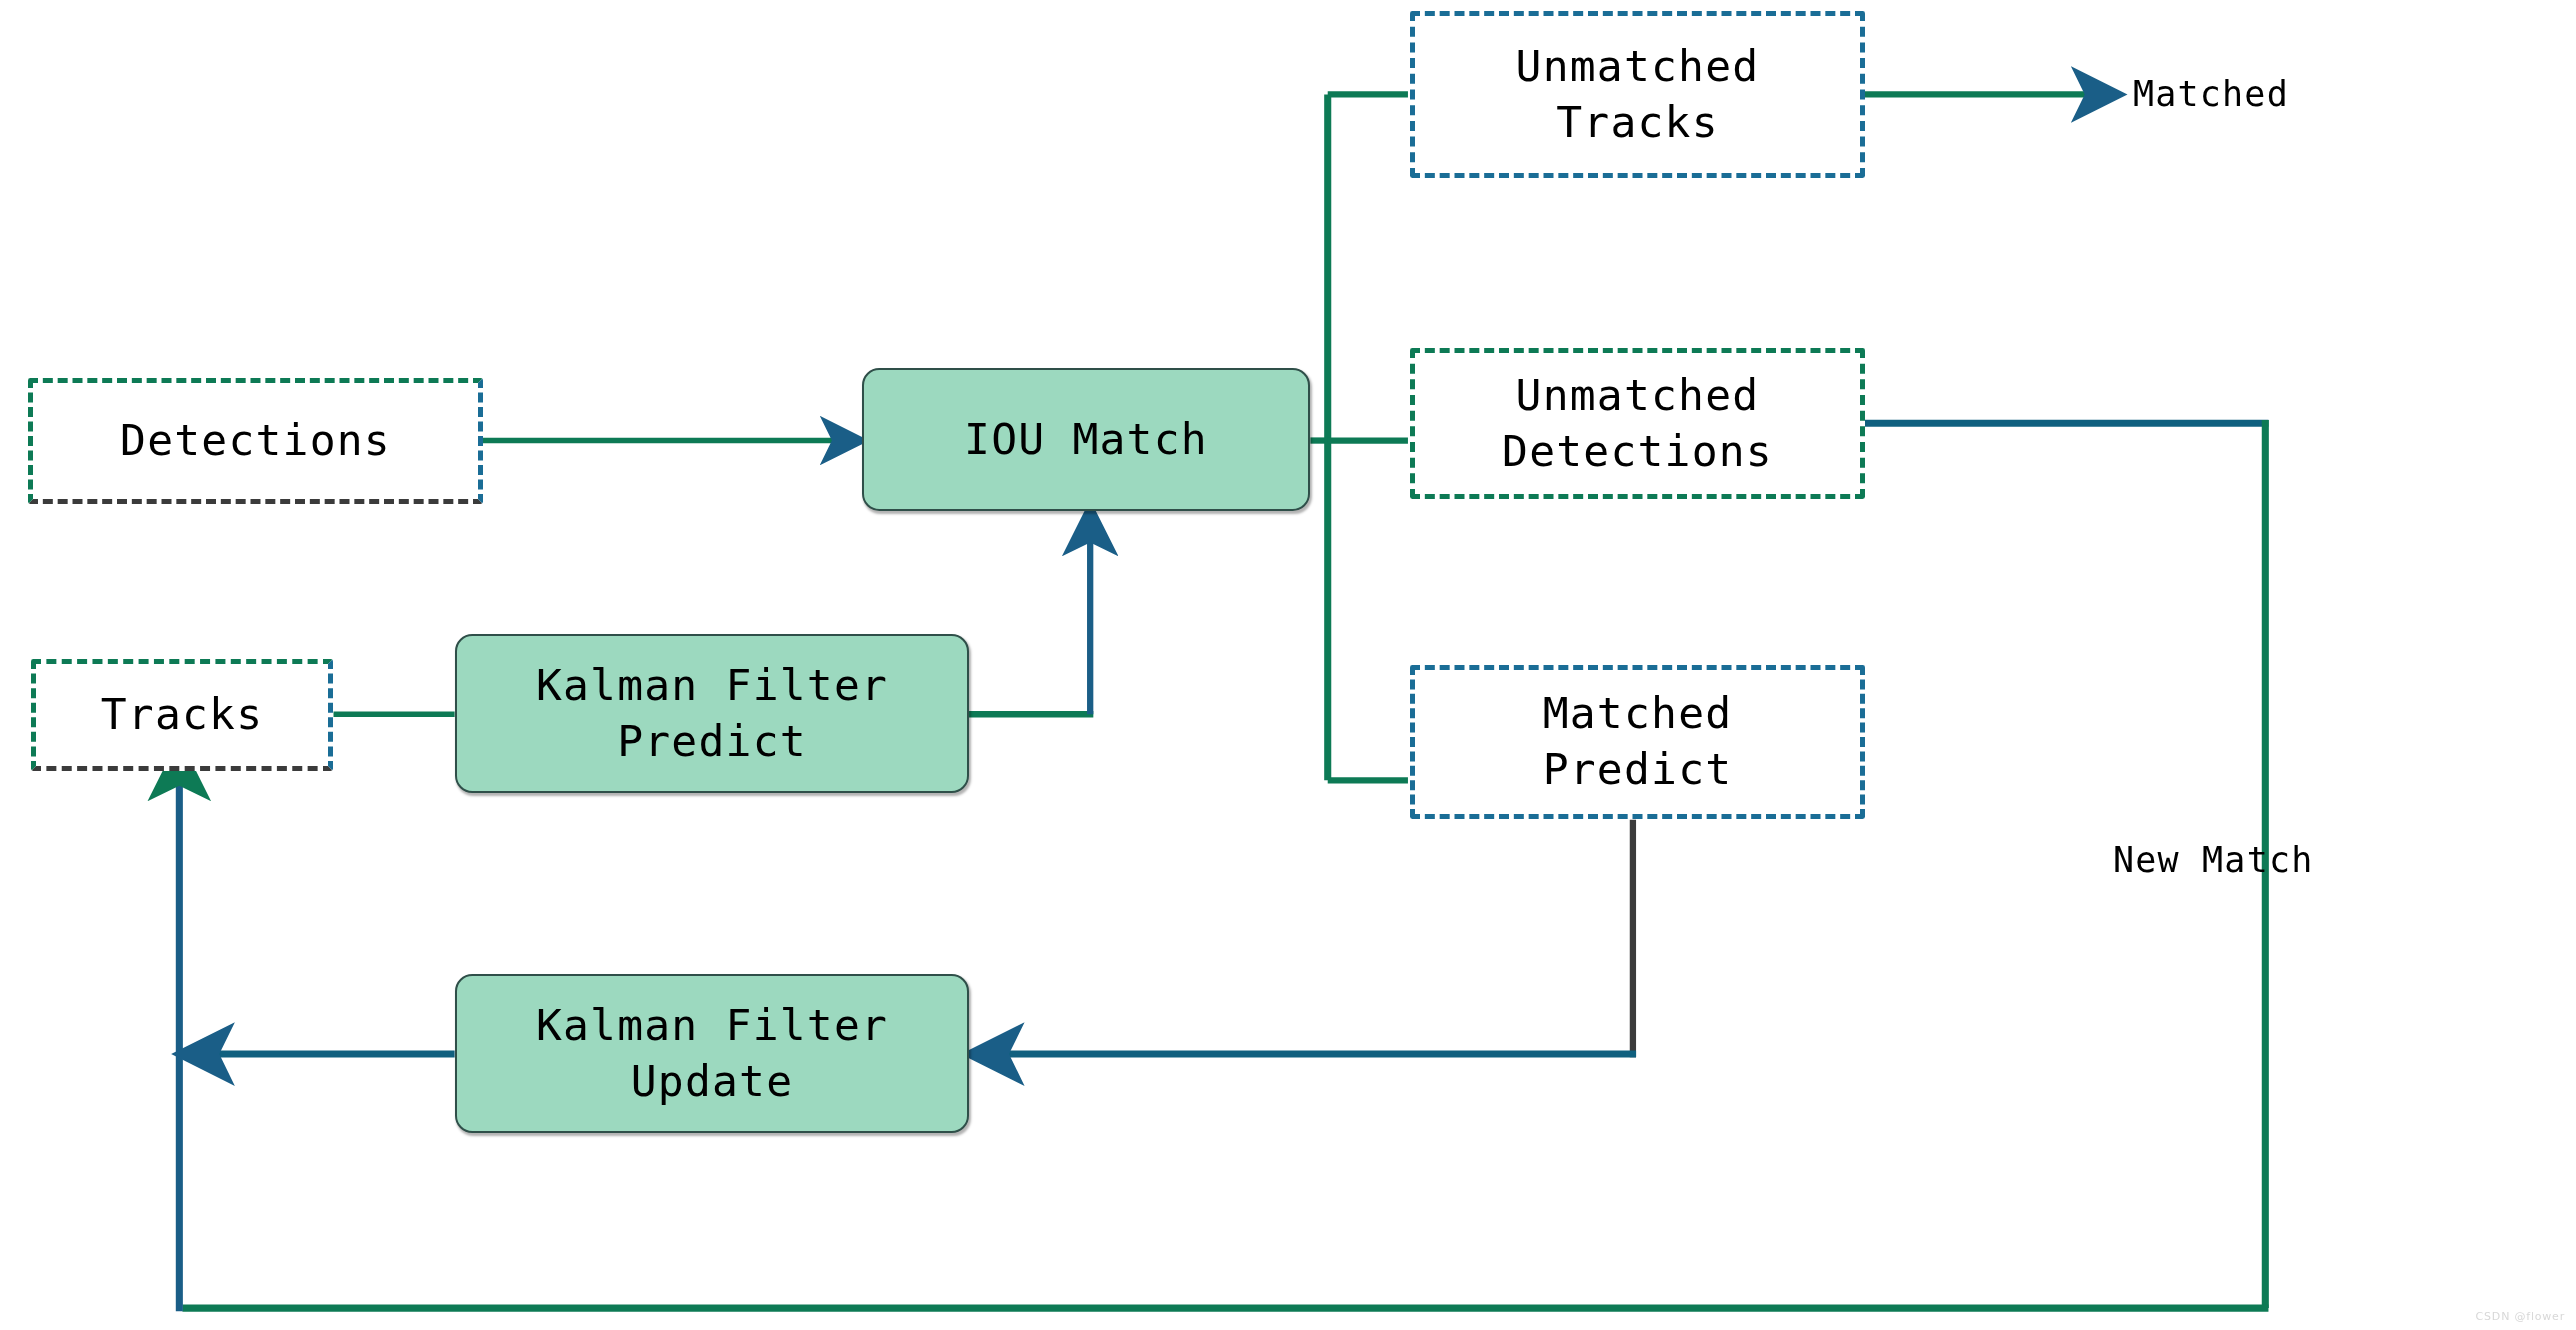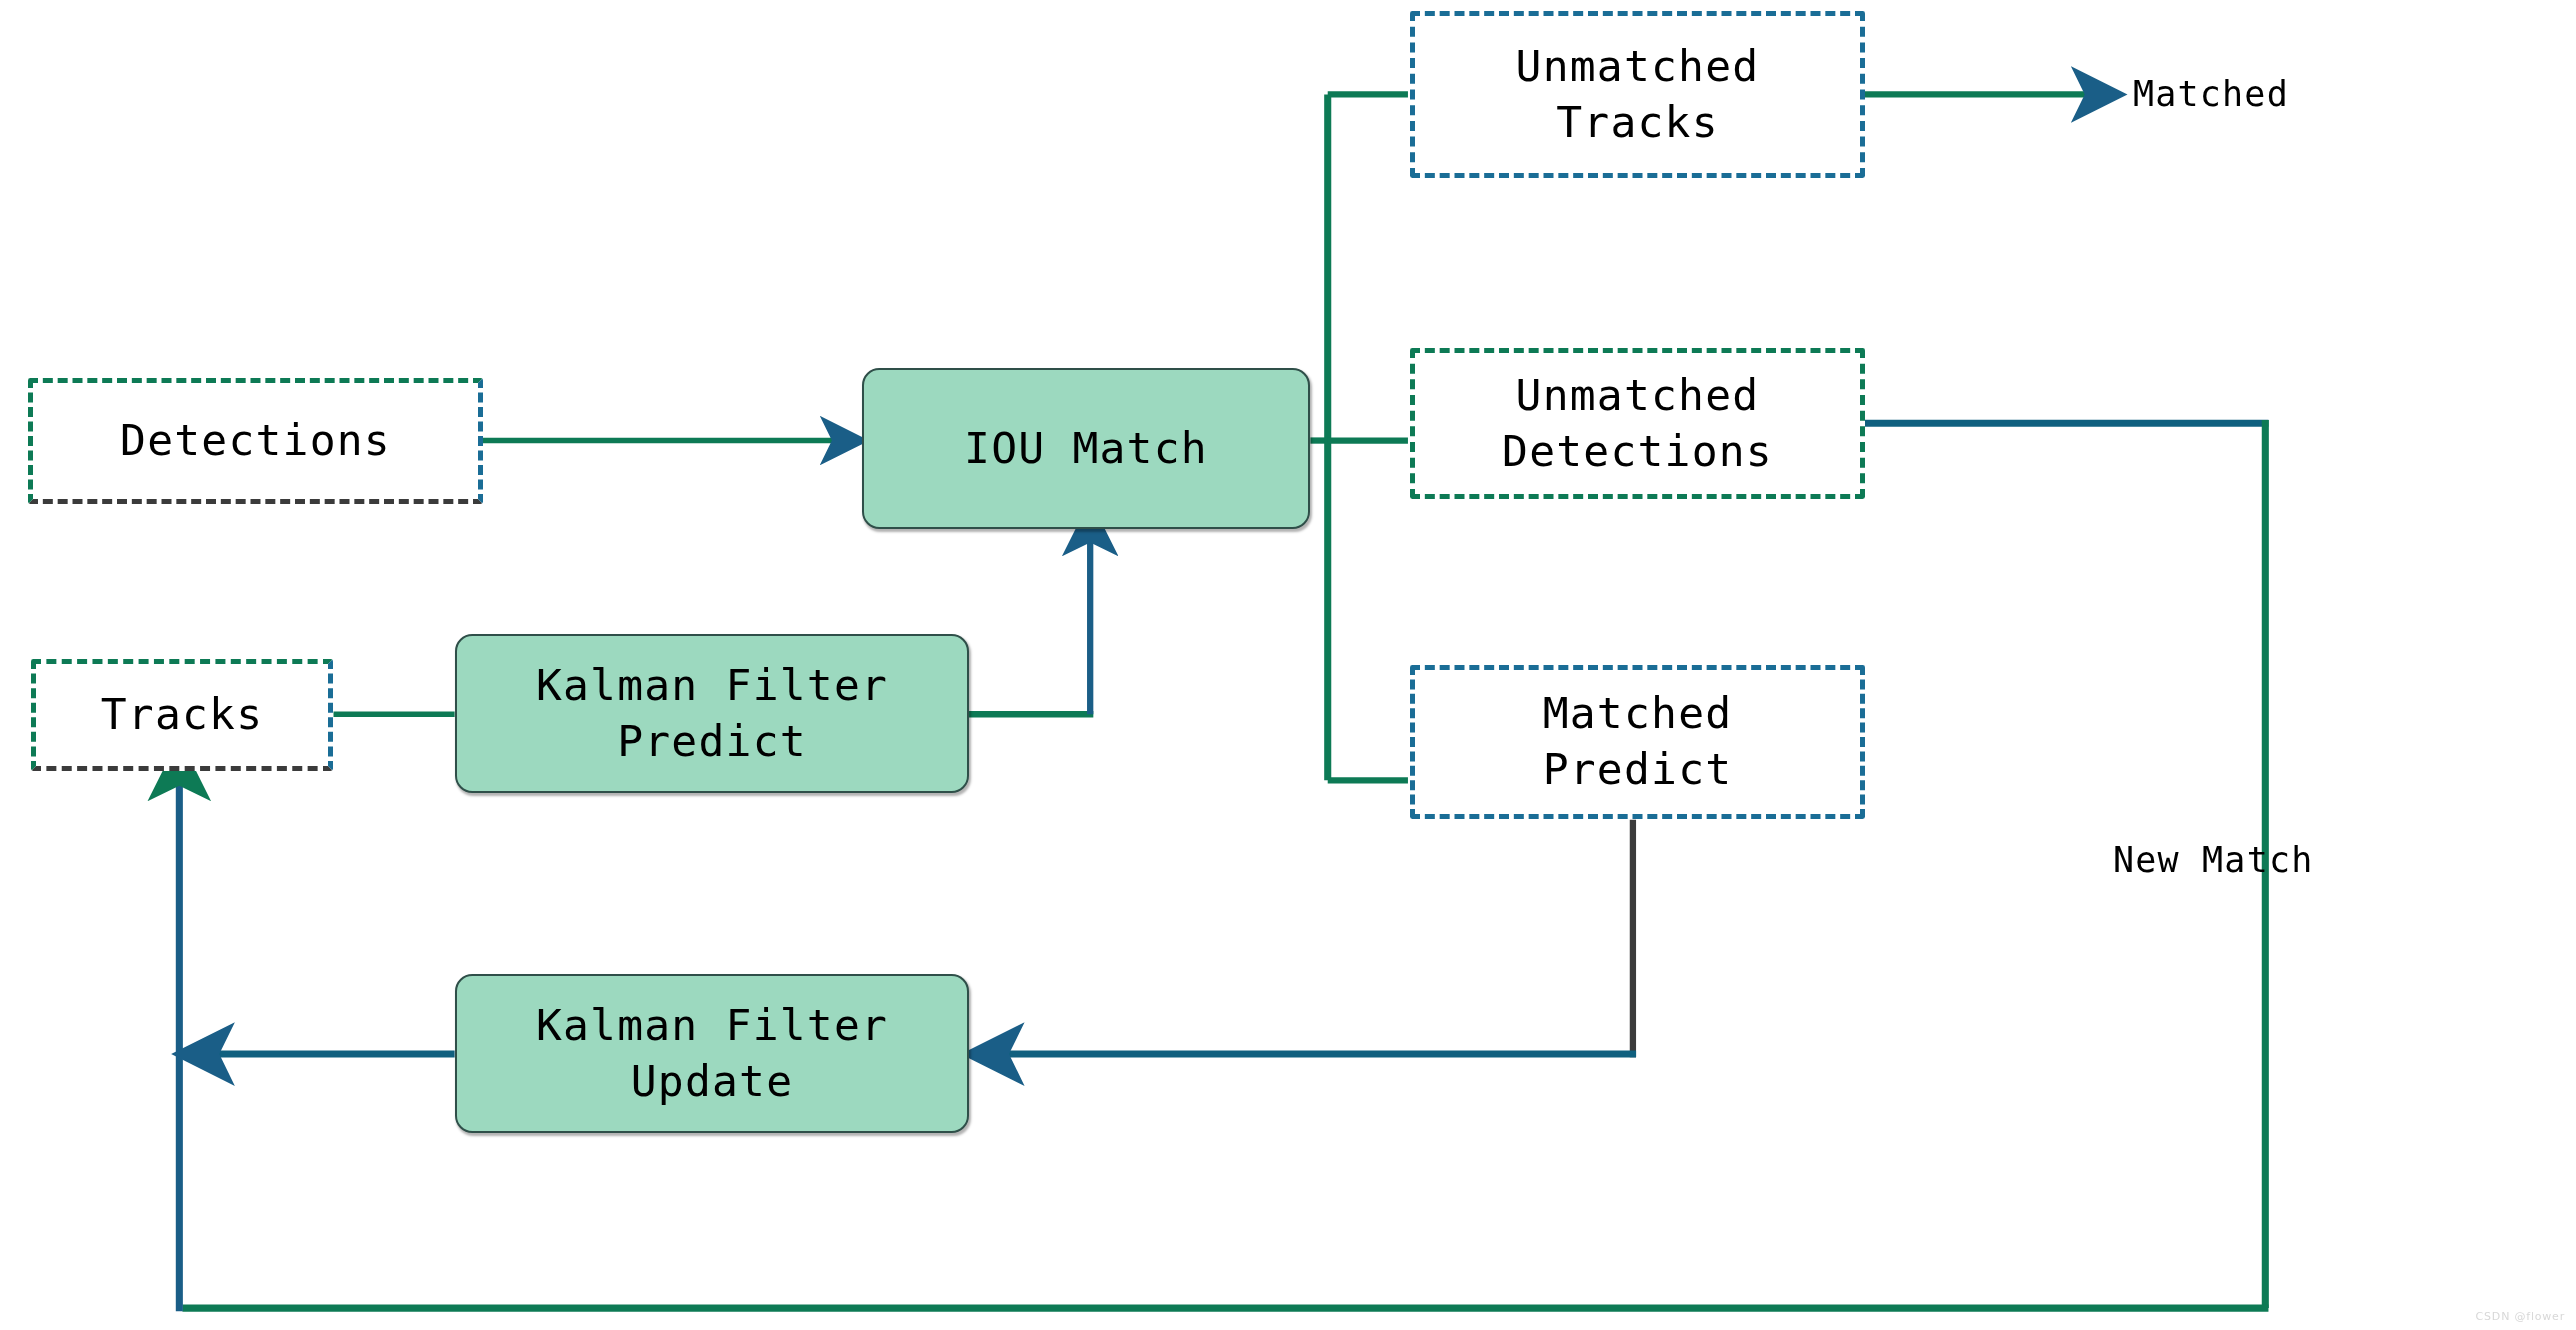--- a/index.html
+++ b/index.html
@@ -167,21 +167,21 @@
 
 
   <div class="node dashed mixed" style="left:28px; top:378px; width:455px; height:126px;">
     <span>Detections</span>
   </div>
 
   <div class="node dashed mixed" style="left:31px; top:659px; width:302px; height:112px;">
     <span>Tracks</span>
   </div>
 
-  <div class="node process" style="left:862px; top:368px; width:448px; height:161px;">
+  <div class="node process" style="left:862px; top:368px; width:448px; height:143px;">
     <span>IOU Match</span>
   </div>
 
   <div class="node process" style="left:455px; top:634px; width:514px; height:159px;">
     <span>Kalman Filter
 Predict</span>
   </div>
 
   <div class="node process" style="left:455px; top:974px; width:514px; height:159px;">
     <span>Kalman Filter

